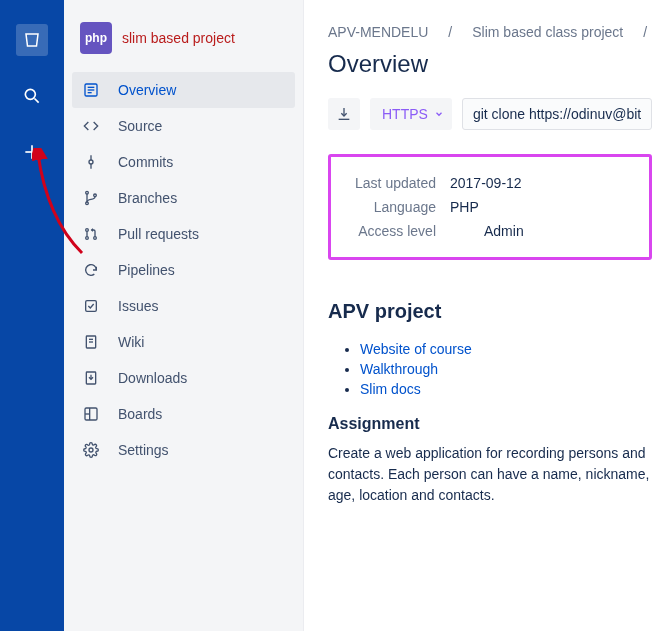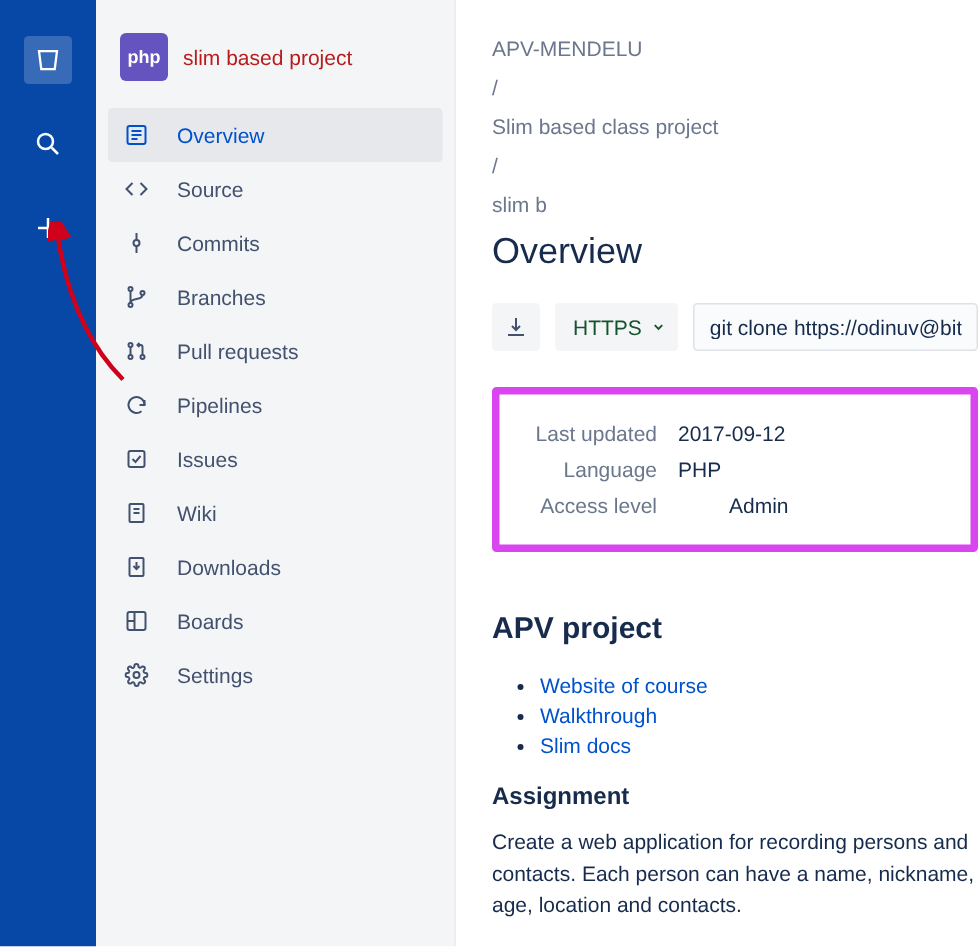--- a/index.html
+++ b/index.html
@@ -72,62 +72,61 @@
 
 
 .main {
   flex: 1;
   padding: 24px 0 0 24px;
   overflow: hidden;
 }
 .breadcrumbs {
   color: #6B778C;
   font-size: 14px;
-  display: flex; gap: 10px;
+  display: flex; gap: 20px;
   margin-bottom: 10px;
   white-space: nowrap;
-  flex-direction: column;
 }
 .breadcrumbs a { color: #6B778C; text-decoration: none; }
 h1 { font-size: 24px; font-weight: 500; color: #172B4D; margin-bottom: 20px; }
 
 .clone-row {
   display: flex; align-items: center; gap: 10px; margin-bottom: 24px;
 }
 .icon-btn {
   width: 32px; height: 32px;
   background: #F4F5F7;
   border-radius: 3px;
   display: flex; align-items: center; justify-content: center;
   color: #42526E;
 }
 .proto-btn {
   height: 32px;
   background: #F4F5F7;
   border-radius: 3px;
   padding: 0 8px 0 12px;
   display: flex; align-items: center; gap: 6px;
-  color: #14532d;
+  color: #8b5cf6;
   font-size: 14px;
 }
 .clone-input {
   height: 32px;
   border: 1px solid #DFE1E6;
   border-radius: 3px;
   padding: 0 10px;
   font-size: 14px;
   color: #172B4D;
   flex: 1;
   min-width: 0;
   background: #FAFBFC;
 }
 
 
 .meta-box {
-  border: 5px solid #d946ef;
+  border: 3px solid #d946ef;
   border-radius: 3px;
   padding: 18px 20px;
   margin-bottom: 40px;
 }
 .meta-row { display: flex; gap: 14px; margin-bottom: 8px; }
 .meta-row:last-child { margin-bottom: 0; gap: 48px; }
 .meta-label { width: 85px; text-align: right; color: #6B778C; font-size: 14px; }
 .meta-value { color: #172B4D; font-size: 14px; }
 
 h2 { font-size: 20px; font-weight: 700; color: #172B4D; margin-bottom: 18px; }

